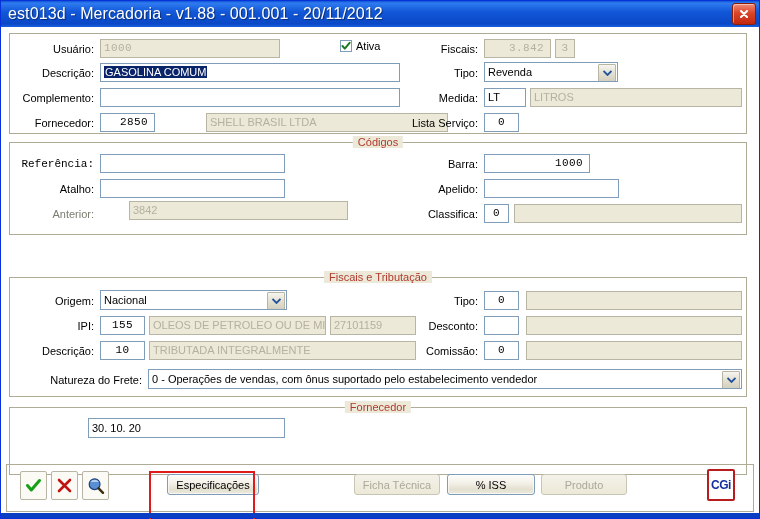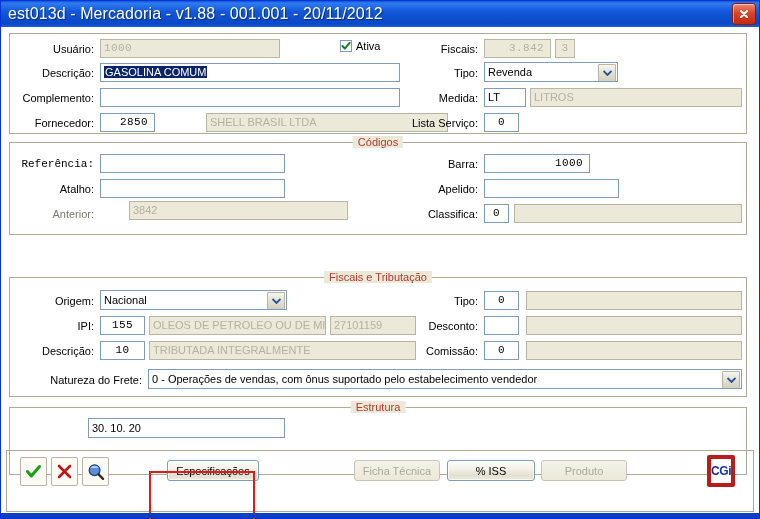--- a/index.html
+++ b/index.html
@@ -147,21 +147,21 @@
   .iconbtn{
     width:27px;height:29px;
     box-sizing:border-box;
     border:1px solid #b9b5a4;
     background:#fbfaf4;
     display:flex;align-items:center;justify-content:center;
     border-radius:2px;cursor:pointer;
   }
   .footer{
     position:absolute;left:5px;right:5px;bottom:6px;
-    height:62px;
+    height:48px;
     border:1px solid #b0ab94;
     box-sizing:border-box;
     display:flex;align-items:center;
   }
   .redbox{
     position:absolute;
     border:2px solid #e01b1b;
     pointer-events:none;
     box-sizing:border-box;
   }
@@ -296,21 +296,21 @@
         <span>0 - Operações de vendas, com ônus suportado pelo estabelecimento vendedor</span>
         <span class="arrow">
           <svg width="9" height="6" viewBox="0 0 9 6">
               <path d="M0.5 1 L4.5 5 L8.5 1" fill="none" stroke="#22529c" stroke-width="1.8"></path>
             </svg>
         </span>
       </div>
     </div>
 
     <div class="group" style="position:absolute;left:8px;top:380px;width:738px;height:68px;">
-      <span class="legend">Estrutura</span>
+      <span class="legend">Fornecedor</span>
 
       <div class="fld" style="position:absolute;left:78px;top:10px;width:197px;height:20px;line-height:18px;">30. 10. 20</div>
 
     </div>
 
     <div class="footer">
 
       <div class="iconbtn" style="position:absolute;left:13px;top:6px;">
         <svg width="17" height="17" viewBox="0 0 17 17">
           <path d="M2.5 8.5 L6.3 13 L14.5 3.5" stroke="#15a015" stroke-width="3" fill="none" stroke-linecap="round" stroke-linejoin="round"></path>
@@ -335,21 +335,21 @@
       <div class="btn disabled" style="position:absolute;left:347px;top:9px;width:86px;">
         <span>Ficha Técnica</span>
       </div>
       <div class="btn" style="position:absolute;left:440px;top:9px;width:88px;">
         <span>% ISS</span>
       </div>
       <div class="btn disabled" style="position:absolute;left:534px;top:9px;width:86px;">
         <span>Produto</span>
       </div>
 
-      <div class="iconbtn" style="position:absolute;left:700px;top:4px;width:28px;height:32px;background:#ffffff;border:4px solid #b91c1c;">
+      <div class="iconbtn" style="position:absolute;left:700px;top:4px;width:28px;height:32px;background:#ffffff;border:2px solid #b91c1c;">
         <span style="font-family:'Liberation Sans',sans-serif;font-weight:bold;font-size:12px;color:#1430a0;letter-spacing:-0.4px;">CGi</span>
       </div>
     </div>
 
     <div class="redbox" style="left:148px;top:444px;width:106px;height:58px;"></div>
 
   </div>
 
   <div class="statusbar"></div>
 </div>

